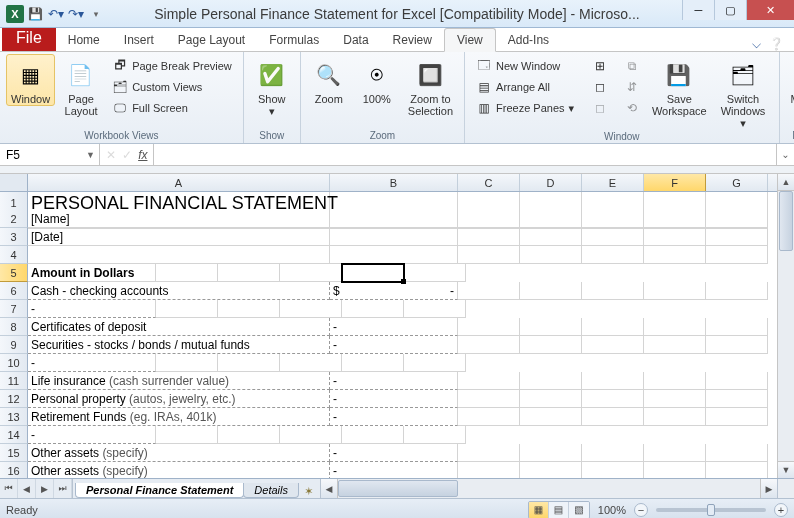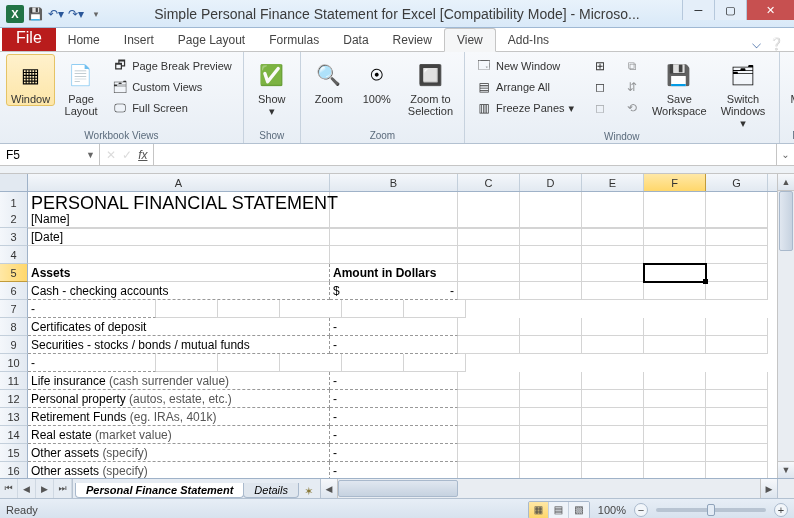--- a/index.html
+++ b/index.html
@@ -319,21 +319,20 @@
           <div class="cell " style="width:302px"></div>
           <div class="cell " style="width:128px"></div>
           <div class="cell " style="width:62px"></div>
           <div class="cell " style="width:62px"></div>
           <div class="cell " style="width:62px"></div>
           <div class="cell " style="width:62px"></div>
           <div class="cell " style="width:62px"></div>
         </div>
         <div class="row ">
     <div class="rh sel">5</div>
-          <div class="cell bold dashed-r" style="width:302px">Assets</div>
           <div class="cell bold right" style="width:128px">Amount in Dollars</div>
           <div class="cell " style="width:62px"></div>
           <div class="cell " style="width:62px"></div>
           <div class="cell " style="width:62px"></div>
           <div class="cell sel-cell" style="width:62px">
             <div class="sel-handle"></div>
           </div>
           <div class="cell " style="width:62px"></div>
         </div>
         <div class="row ">
@@ -392,41 +391,40 @@
           <div class="cell dashed-r dashed-b" style="width:302px">Life insurance  <span class="ital-note">(cash surrender value)</span></div>
           <div class="cell right dashed-b" style="width:128px">-</div>
           <div class="cell " style="width:62px"></div>
           <div class="cell " style="width:62px"></div>
           <div class="cell " style="width:62px"></div>
           <div class="cell " style="width:62px"></div>
           <div class="cell " style="width:62px"></div>
         </div>
         <div class="row ">
     <div class="rh ">12</div>
-          <div class="cell dashed-r dashed-b" style="width:302px">Personal property  <span class="ital-note">(autos, estate, etc.)</span></div>
+          <div class="cell dashed-r dashed-b" style="width:302px">Personal property  <span class="ital-note">(autos, jewelry, etc.)</span></div>
           <div class="cell right dashed-b" style="width:128px">-</div>
           <div class="cell " style="width:62px"></div>
           <div class="cell " style="width:62px"></div>
           <div class="cell " style="width:62px"></div>
           <div class="cell " style="width:62px"></div>
           <div class="cell " style="width:62px"></div>
         </div>
         <div class="row ">
     <div class="rh ">13</div>
           <div class="cell dashed-r dashed-b" style="width:302px">Retirement Funds  <span class="ital-note">(eg. IRAs, 401k)</span></div>
           <div class="cell right dashed-b" style="width:128px">-</div>
           <div class="cell " style="width:62px"></div>
           <div class="cell " style="width:62px"></div>
           <div class="cell " style="width:62px"></div>
           <div class="cell " style="width:62px"></div>
           <div class="cell " style="width:62px"></div>
         </div>
         <div class="row ">
     <div class="rh ">14</div>
-          <div class="cell dashed-r dashed-b" style="width:302px">Real estate  <span class="ital-note">(market value)</span></div>
           <div class="cell right dashed-b" style="width:128px">-</div>
           <div class="cell " style="width:62px"></div>
           <div class="cell " style="width:62px"></div>
           <div class="cell " style="width:62px"></div>
           <div class="cell " style="width:62px"></div>
           <div class="cell " style="width:62px"></div>
         </div>
         <div class="row ">
     <div class="rh ">15</div>
           <div class="cell dashed-r dashed-b" style="width:302px">Other assets  <span class="ital-note">(specify)</span></div>

